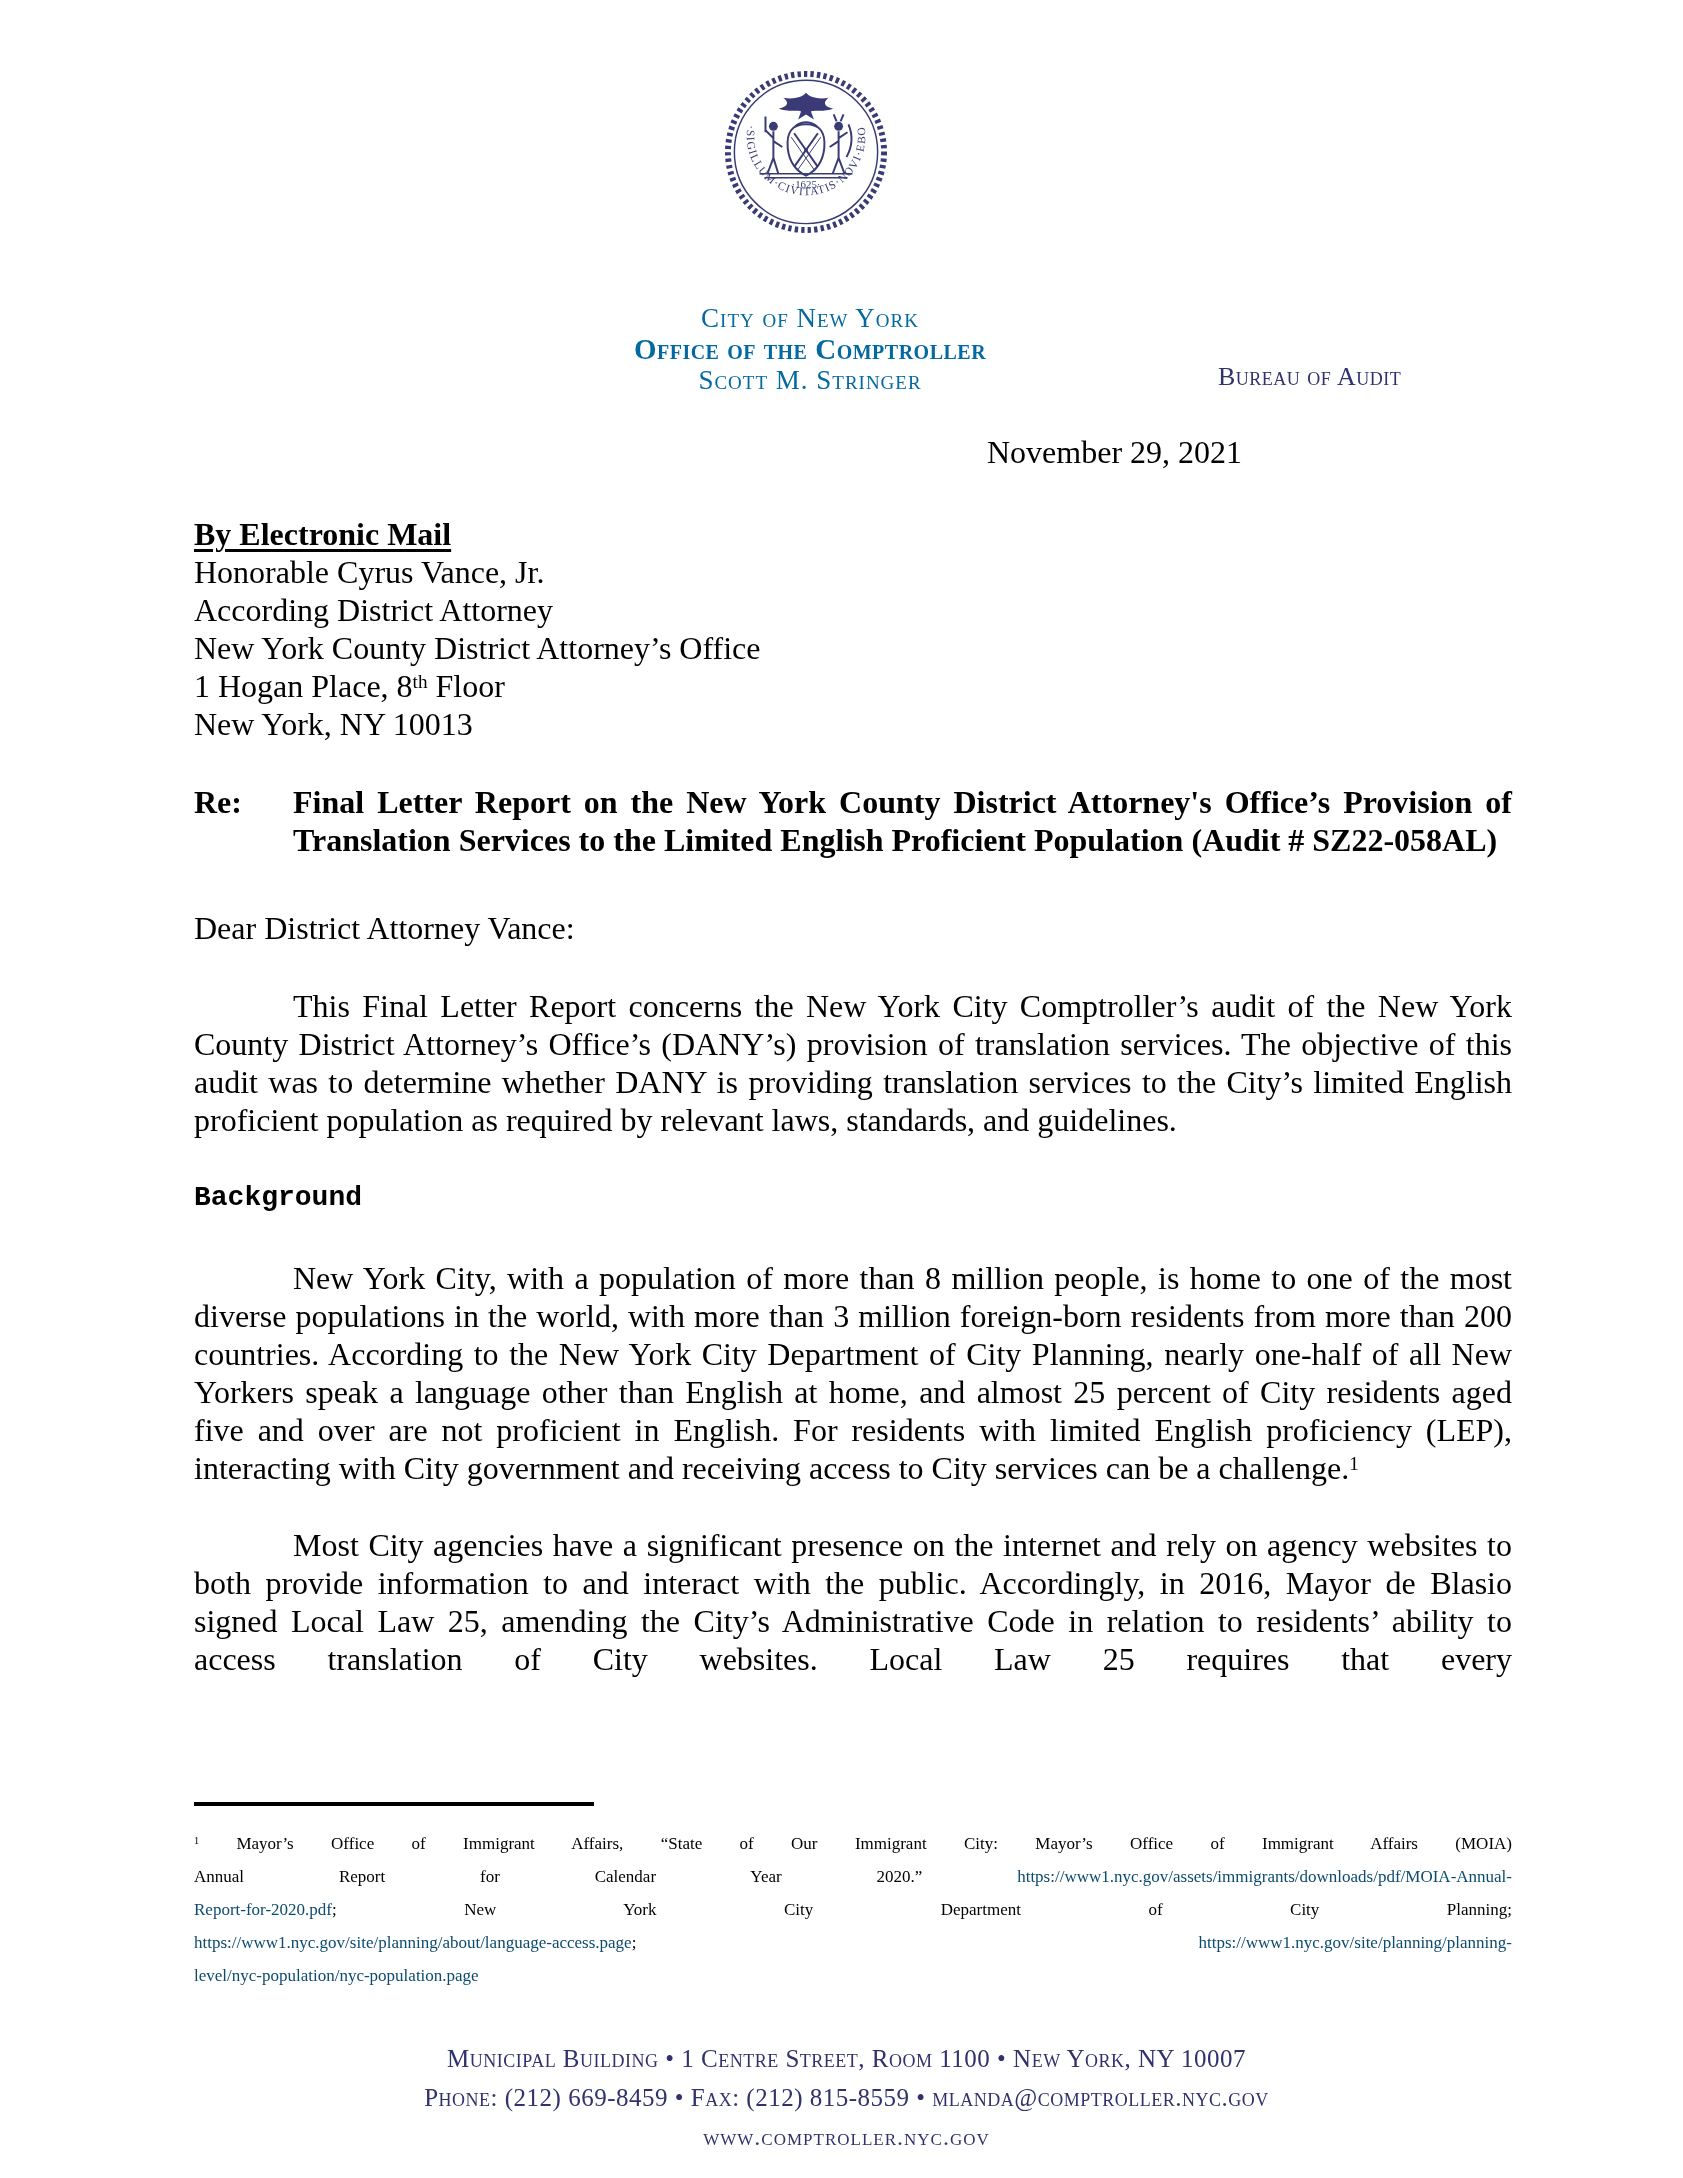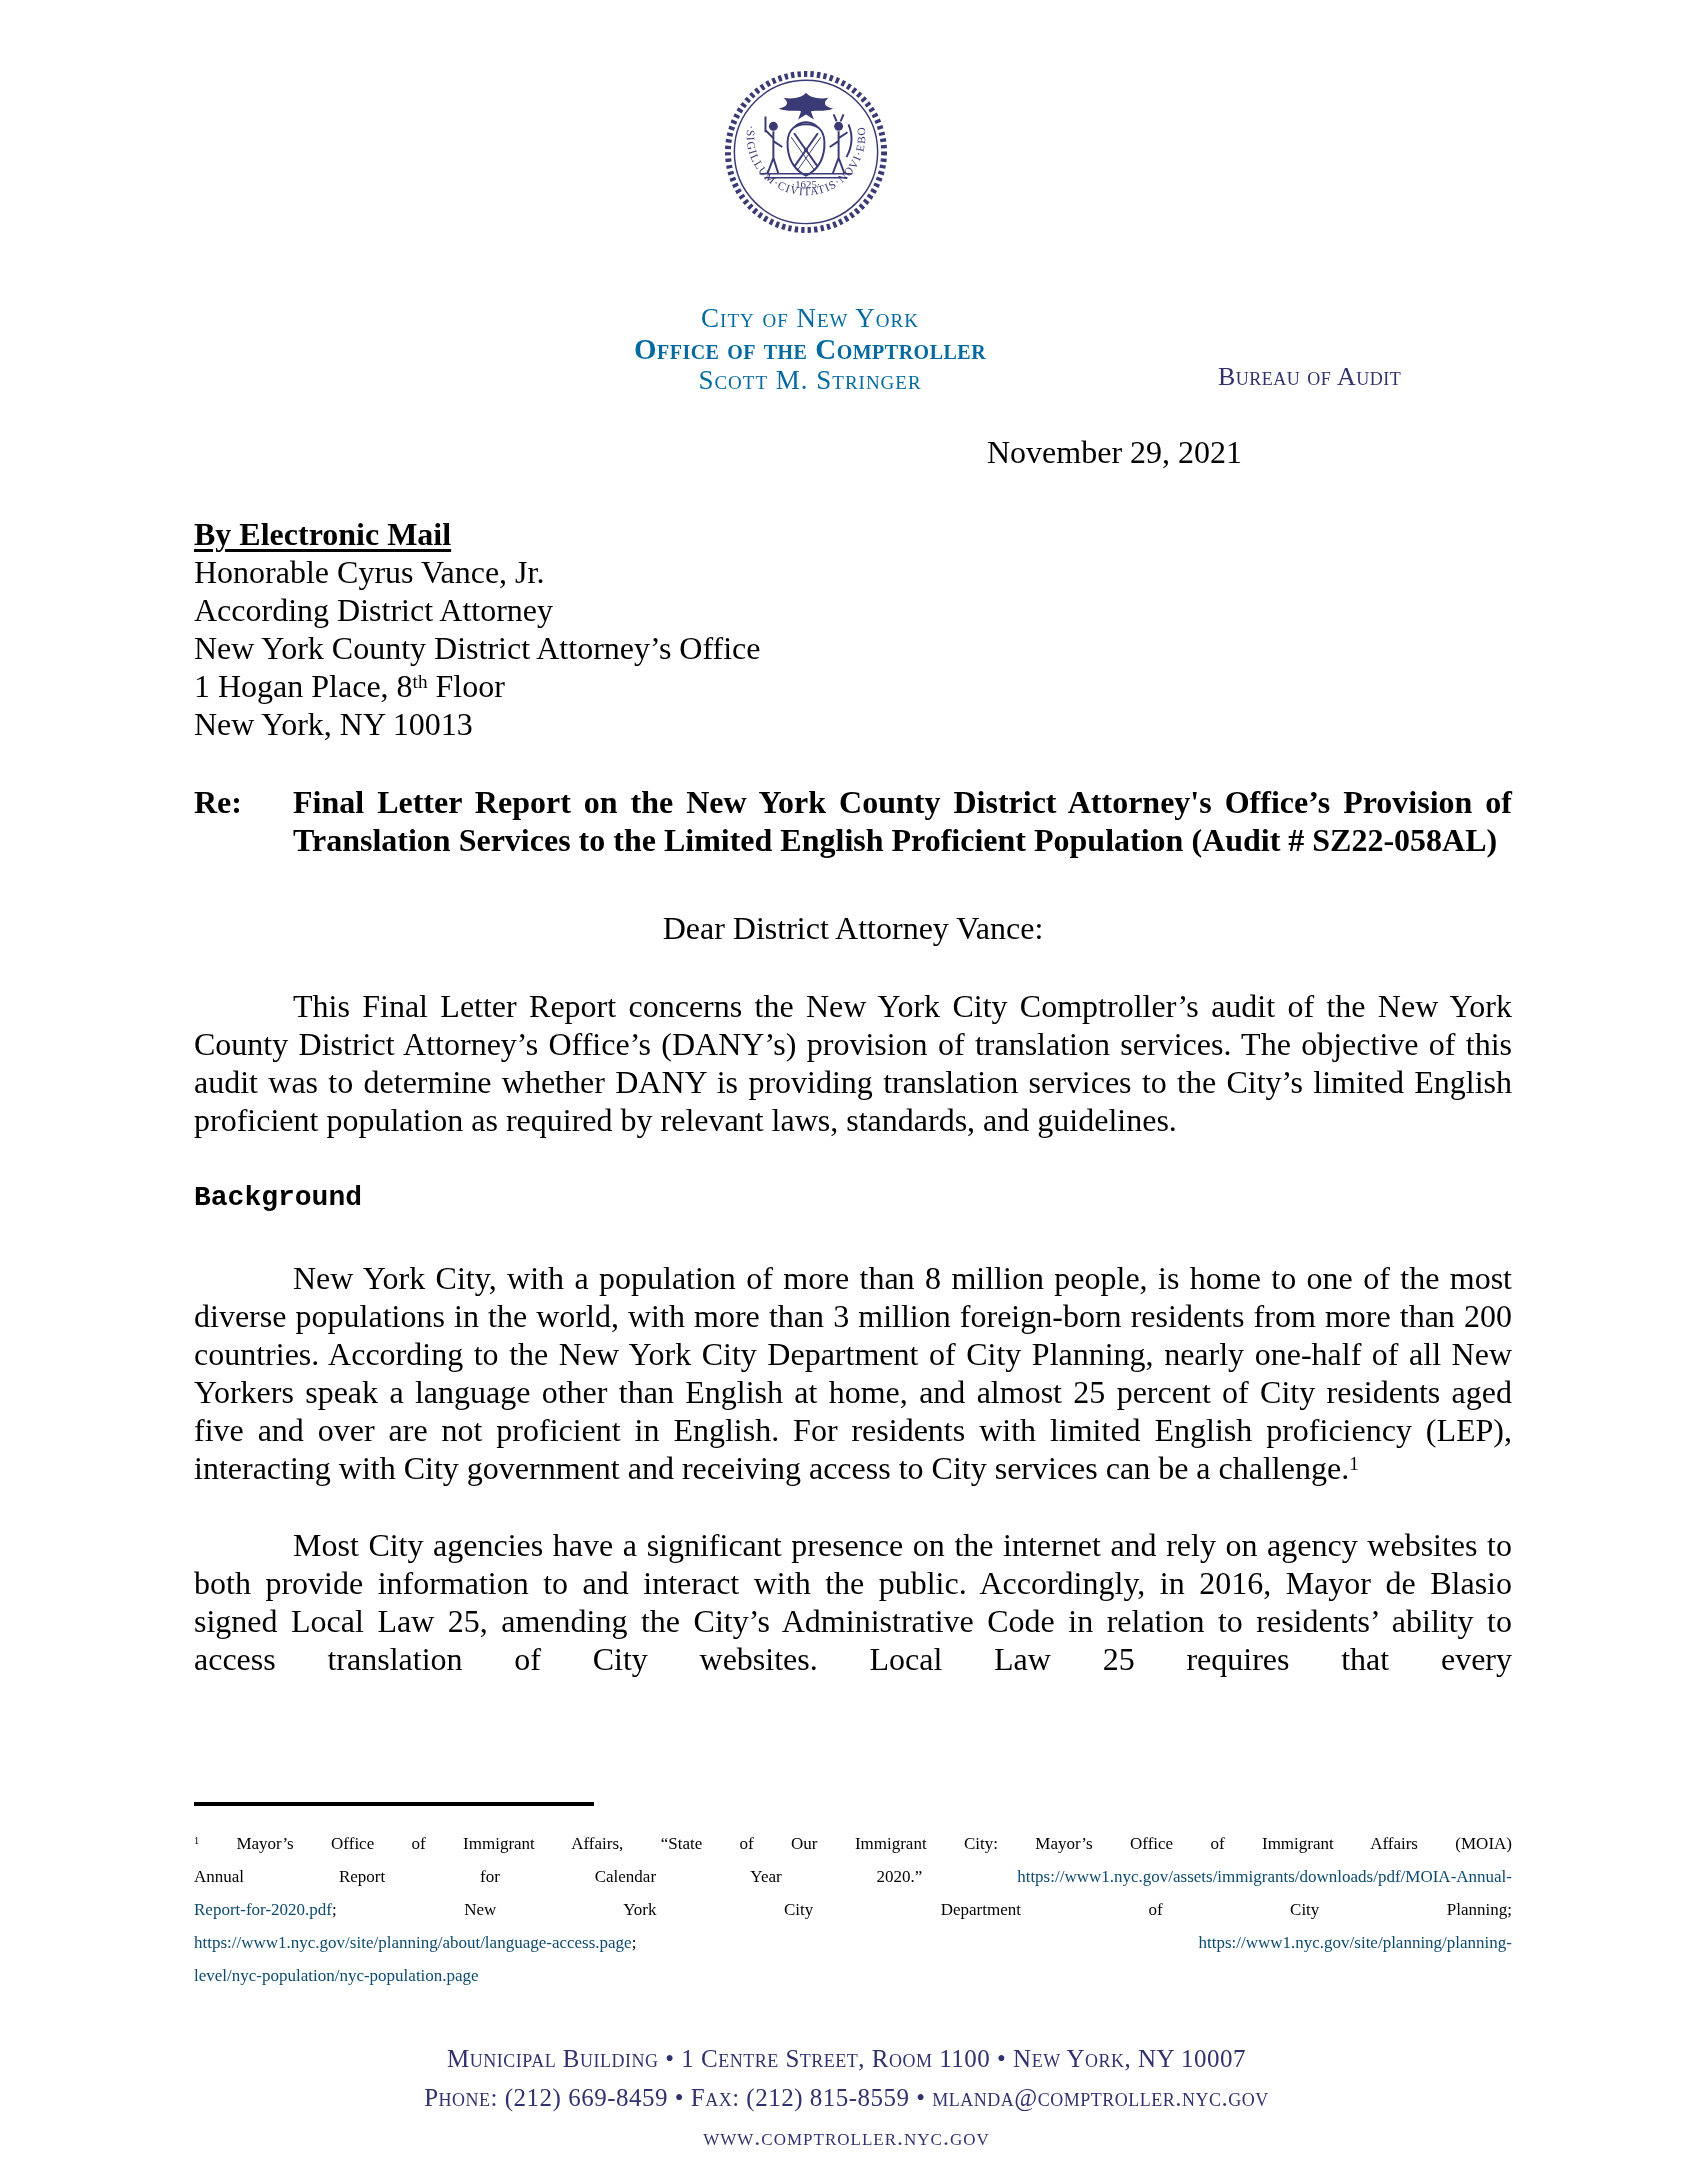--- a/index.html
+++ b/index.html
@@ -31,21 +31,21 @@
     position:absolute; left:1218px; top:362px;
     color:#31316e; font-variant:small-caps; font-size:26px; letter-spacing:0.5px; white-space:nowrap;
   }
   
   .date { position:absolute; left:987px; top:434px; font-size:32px; }
   .body { position:absolute; left:194px; top:515px; width:1318px; font-size:32px; line-height:38px; }
   .bem span { font-weight:bold; text-decoration:underline; text-decoration-thickness:3px; text-underline-offset:4px; }
   .re-block { display:flex; margin-top:40px; font-weight:bold; }
   .re-label { width:99px; flex:0 0 99px; }
   .re-text  { flex:1; text-align:justify; text-justify:inter-word; }
-  .salutation { margin-top:50px;text-align:center; }
+  .salutation { margin-top:50px; }
   .para { margin-top:40px; text-align:justify; text-justify:inter-word; text-indent:99px; }
   .para.p2 { margin-top:42px; }
   .para.p3 { margin-top:39px; text-align-last:justify; }
   .bg-heading { margin-top:40px; font-size:28px; line-height:38px; font-weight:bold;font-family:Liberation Mono, monospace; }
   sup { font-size:0.6em; line-height:0; position:relative; top:-0.45em; vertical-align:baseline; }
   
   .footnote { position:absolute; left:194px; top:1802px; width:1318px; font-size:17px; line-height:33px; }
   .fn-rule { width:400px; border-top:4px solid #000; margin-bottom:21px; }
   .fn-line { text-align:justify; text-align-last:justify; text-justify:inter-word; }
   .fn-line.last { text-align:left; text-align-last:left; }

